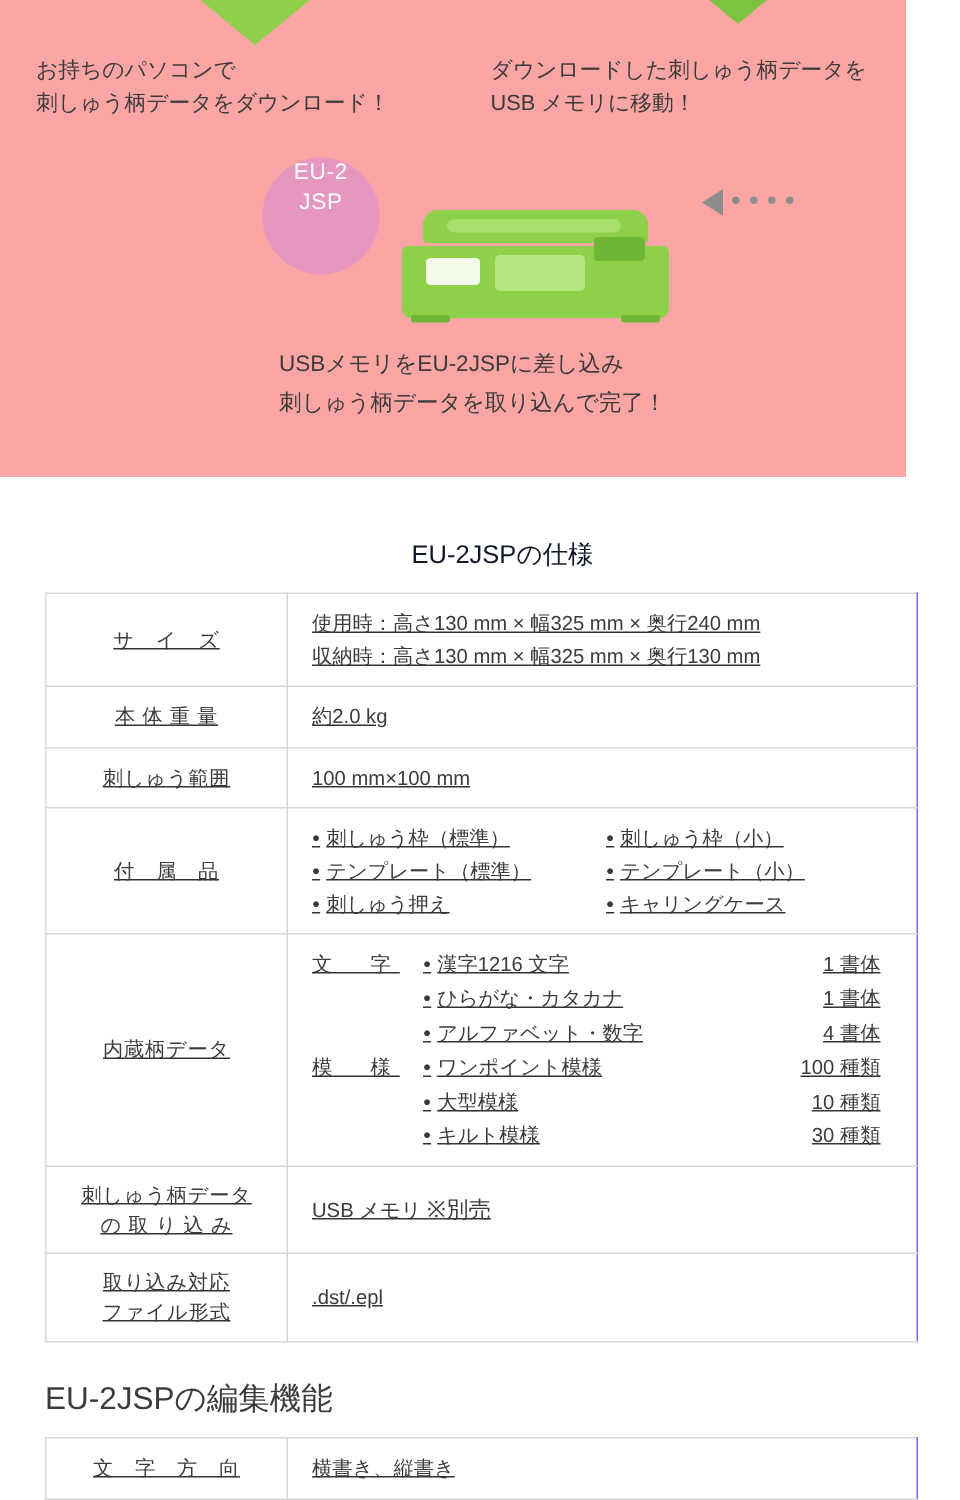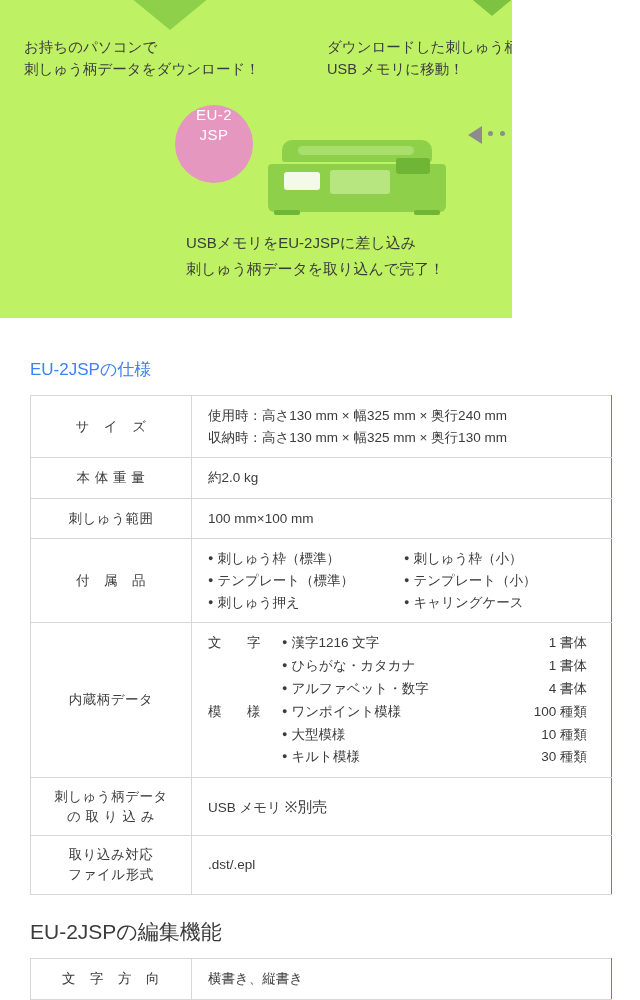--- a/index.html
+++ b/index.html
@@ -12,23 +12,23 @@
     background: #ffffff;
     font-family: "Liberation Sans", sans-serif;
     color: #333333;
     overflow: hidden;
     position: relative;
   }
 
   
   .hero {
     position: relative;
-    width: 512px;
+    width: 604px;
     height: 318px;
-    background: #bef264;
+    background: #fca5a5;
     overflow: hidden;
   }
 
   .hero-arrow {
     position: absolute;
     width: 0;
     height: 0;
   }
   .arrow-left {
     left: 97px;
@@ -195,33 +195,35 @@
     position: absolute;
     left: 0;
     width: 640px;
   }
   .sec-spec { top: 318px; }
   .sec-edit { top: 900px; }
 
   .sec-title {
     margin: 40px 0 14px 30px;
     font-size: 17px;
-    color: #3b82f6;
+    color: #0f172a;
+    text-align: center;
   }
   .sec-title-2 {
     margin: 18px 0 12px 30px;
     font-size: 21px;
     color: #3b3b3b;
   }
 
   table.spec {
     border-collapse: collapse;
     margin-left: 30px;
     width: 582px;
     table-layout: fixed;
+    text-decoration: underline;
   }
   table.spec td {
     border: 1px solid #d7d7d7;
     vertical-align: middle;
     font-size: 13.5px;
     color: #3b3b3b;
   }
   td.lbl {
     width: 148px;
     text-align: center;

